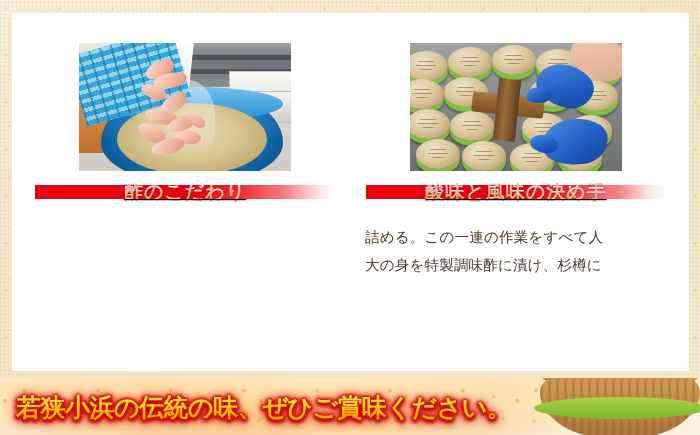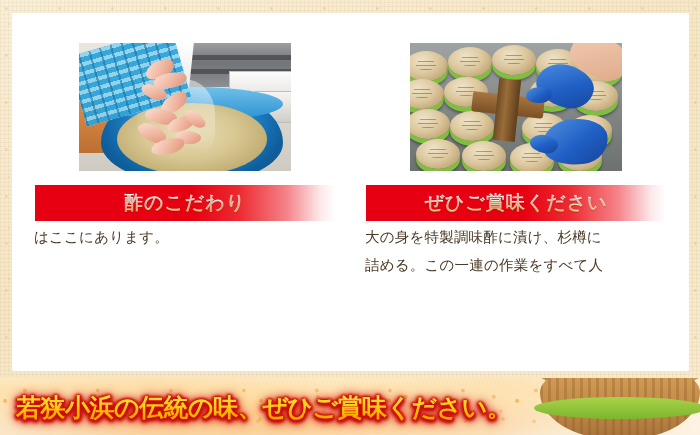--- a/index.html
+++ b/index.html
@@ -105,23 +105,23 @@
     background:linear-gradient(150deg,#4f8fe0,#1f5fc4 55%,#17459a);}
   .mallet-h{position:absolute;left:86px;top:36px;width:22px;height:62px;
     background:linear-gradient(90deg,#6d4a24,#9a6d38 40%,#5e3d1b);transform:rotate(6deg);}
   .mallet-t{position:absolute;left:62px;top:52px;width:72px;height:20px;
     background:linear-gradient(#a8763f,#7a5025);transform:rotate(6deg);border-radius:3px;}
   .arm{position:absolute;border-radius:40%;
     background:linear-gradient(140deg,#f3cdb4,#dda988);}
 
   
   .title-bar{
-    position:absolute;left:10px;top:158px;width:300px;height:36px;
+    position:absolute;left:10px;top:158px;width:300px;height:14px;
     background:linear-gradient(90deg,#e60012 0%,#e60012 52%,#ed2a31 68%,#f4848a 84%,#fce8e9 95%,#ffffff 100%);
-    display:flex;align-items:center;justify-content:center;
+    display:flex;align-items:center;justify-content:center;text-decoration:underline;
   }
   .title-bar span{
     font-family:"DejaVu Serif","Liberation Serif",serif;
     font-weight:700;font-size:19px;letter-spacing:1px;
     background:linear-gradient(180deg,#ffffff 0%,#fffbe8 42%,#ffe9a8 68%,#f6d274 100%);
     -webkit-background-clip:text;background-clip:text;color:transparent;
     -webkit-text-fill-color:transparent;
     text-shadow:0 1px 0 rgba(120,0,0,.25);
     white-space:nowrap;
   }
@@ -231,21 +231,20 @@
         <div class="fish-bit" style="left:72px;top:96px;width:34px;height:15px;transform:rotate(-12deg);"></div>
         <div class="fish-bit" style="left:104px;top:70px;width:24px;height:12px;transform:rotate(40deg);"></div>
       </div>
     </div>
 
     <div class="title-bar">
       <span>酢のこだわり</span>
     </div>
 
     <div class="body-copy">
-      <p>はここにあります。</p>
     </div>
   </div>
 
   <div class="card" id="card-right">
 
     <div class="photo">
       <div class="photo-inner">
         <div class="ph-r-bg"></div>
 
         <div class="barrel" style="left:-6px;top:8px;">
@@ -308,26 +307,26 @@
 
         <div class="arm" style="left:160px;top:-6px;width:58px;height:40px;transform:rotate(26deg);"></div>
         <div class="glove" style="left:126px;top:22px;width:58px;height:42px;transform:rotate(14deg);"></div>
         <div class="glove" style="left:116px;top:44px;width:26px;height:16px;transform:rotate(-6deg);"></div>
         <div class="glove" style="left:132px;top:76px;width:66px;height:46px;transform:rotate(-8deg);"></div>
         <div class="glove" style="left:120px;top:92px;width:28px;height:18px;transform:rotate(10deg);"></div>
       </div>
     </div>
 
     <div class="title-bar">
-      <span>ぜひご賞味ください</span>
+      <span>酸味と風味の決め手</span>
     </div>
 
     <div class="body-copy">
+      <p>詰める。この一連の作業をすべて人</p>
       <p>大の身を特製調味酢に漬け、杉樽に</p>
-      <p>詰める。この一連の作業をすべて人</p>
     </div>
   </div>
 
   <div id="banner">
     <div id="banner-speck"></div>
     <div id="banner-text">若狭小浜の伝統の味、ぜひご賞味ください。</div>
 
     <div id="basket">
 
       <div class="bk-rim"></div>

